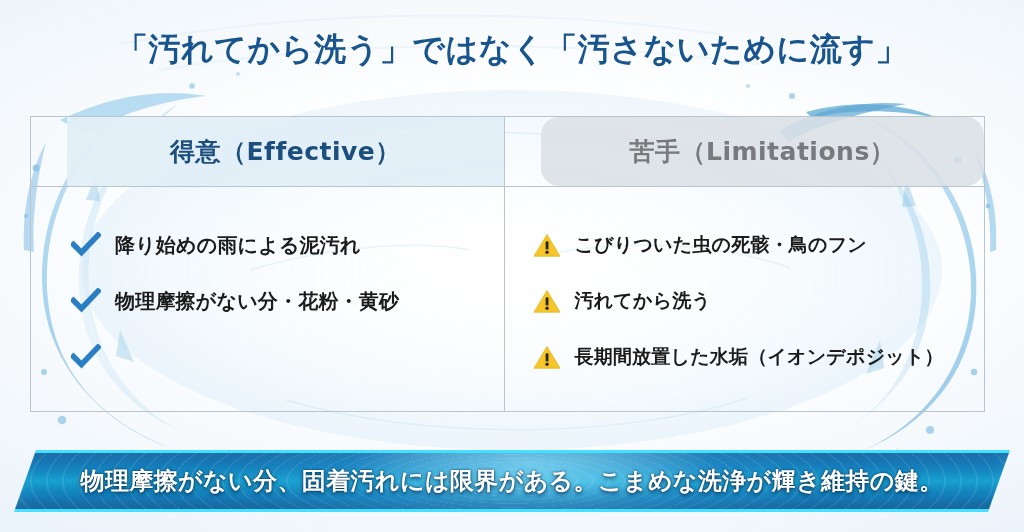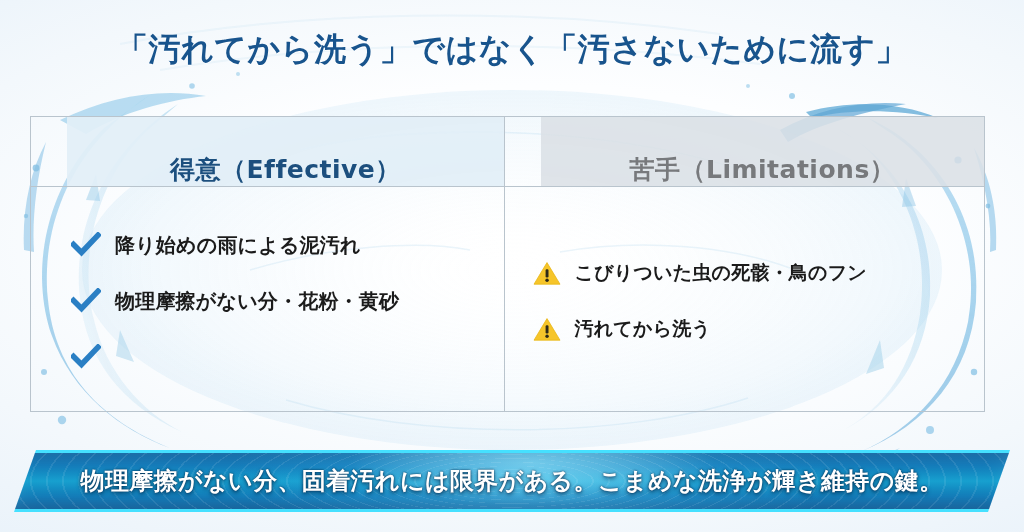--- a/index.html
+++ b/index.html
@@ -63,33 +63,34 @@
     display: flex;
     flex-direction: column;
   }
   .thead {
     display: flex;
     height: 70px;
     border-bottom: 1px solid #b9c4cd;
   }
   .th {
     display: flex;
-    align-items: flex-end;
+    align-items: center;
     justify-content: center;
     height: 100%;
     margin-left: 36px;
   }
   .th-left {
     width: 474px;
     background: rgba(226,239,247,0.92);
     border-right: 1px solid #b9c4cd;
   }
   .th-right {
     width: 480px;
     background: rgba(219,224,230,0.88);
+    border-radius: 18px;
   }
   .th-left .th-text {
     font-size: 25px;
     font-weight: 700;
     color: #1c4f7e;
     letter-spacing: 0.5px;
   }
   .th-right .th-text {
     font-size: 25px;
     font-weight: 700;
@@ -333,20 +334,30 @@
           <span class="icon-warn">
             <svg width="28" height="25" viewBox="0 0 28 25" aria-hidden="true">
               <path d="M14,1.6 L27,23.2 L1,23.2 Z" fill="#f6c52a" stroke="#e8b615" stroke-width="0.8" stroke-linejoin="round"></path>
               <rect x="12.6" y="8.2" width="2.9" height="8.2" rx="1.2" fill="#2e2a18"></rect>
               <circle cx="14.05" cy="19.3" r="1.7" fill="#2e2a18"></circle>
             </svg>
           </span>
           <span class="item-text">汚れてから洗う</span>
         </div>
 
+        <div class="item">
+          <span class="icon-warn">
+            <svg width="28" height="25" viewBox="0 0 28 25" aria-hidden="true">
+              <path d="M14,1.6 L27,23.2 L1,23.2 Z" fill="#f6c52a" stroke="#e8b615" stroke-width="0.8" stroke-linejoin="round"></path>
+              <rect x="12.6" y="8.2" width="2.9" height="8.2" rx="1.2" fill="#2e2a18"></rect>
+              <circle cx="14.05" cy="19.3" r="1.7" fill="#2e2a18"></circle>
+            </svg>
+          </span>
+          <span class="item-text">長期間放置した水垢（イオンデポジット）</span>
+        </div>
       </div>
 
     </div>
   </div>
 
   <div class="banner-wrap">
     <div class="banner-glow-edge"></div>
     <div class="banner">
       <span class="banner-text">物理摩擦がない分、固着汚れには限界がある。こまめな洗浄が輝き維持の鍵。</span>
     </div>

